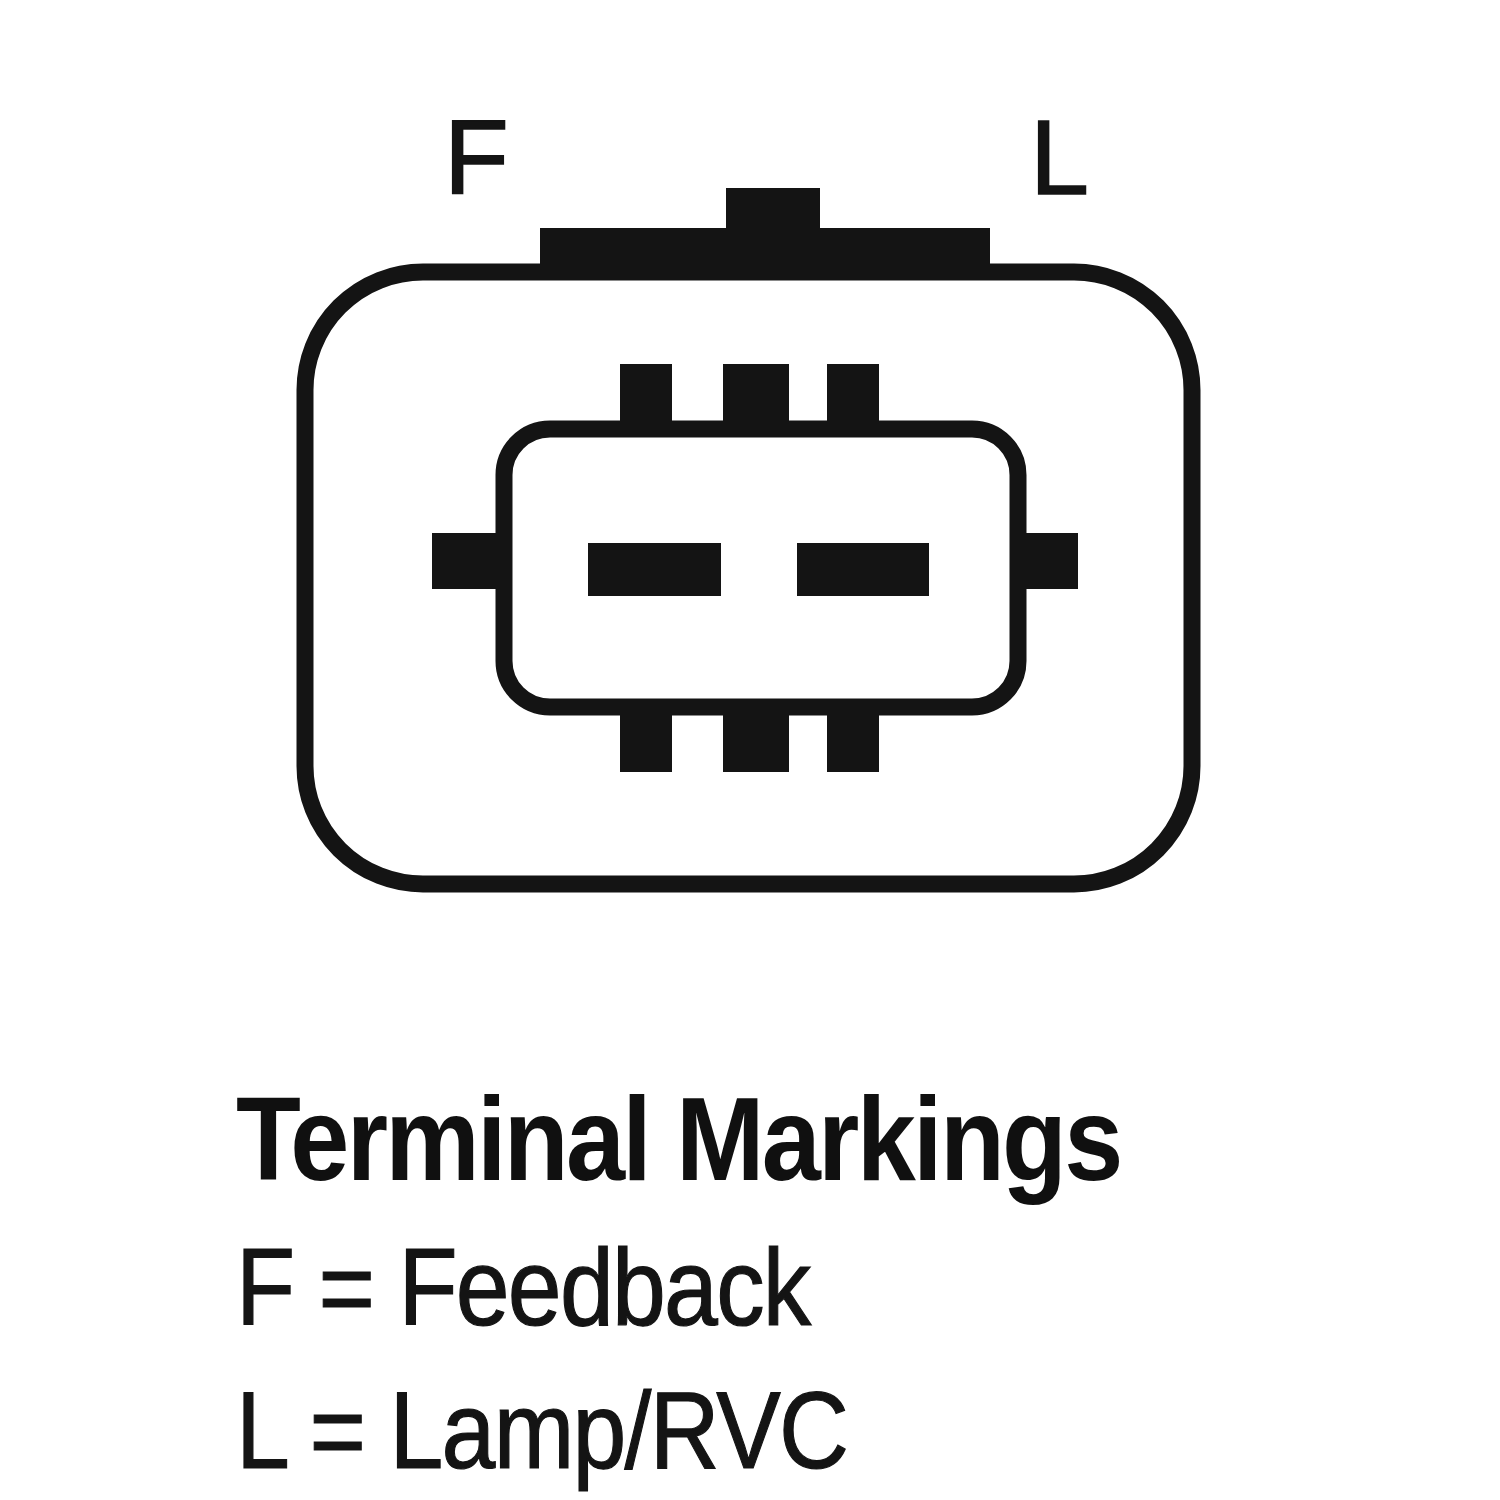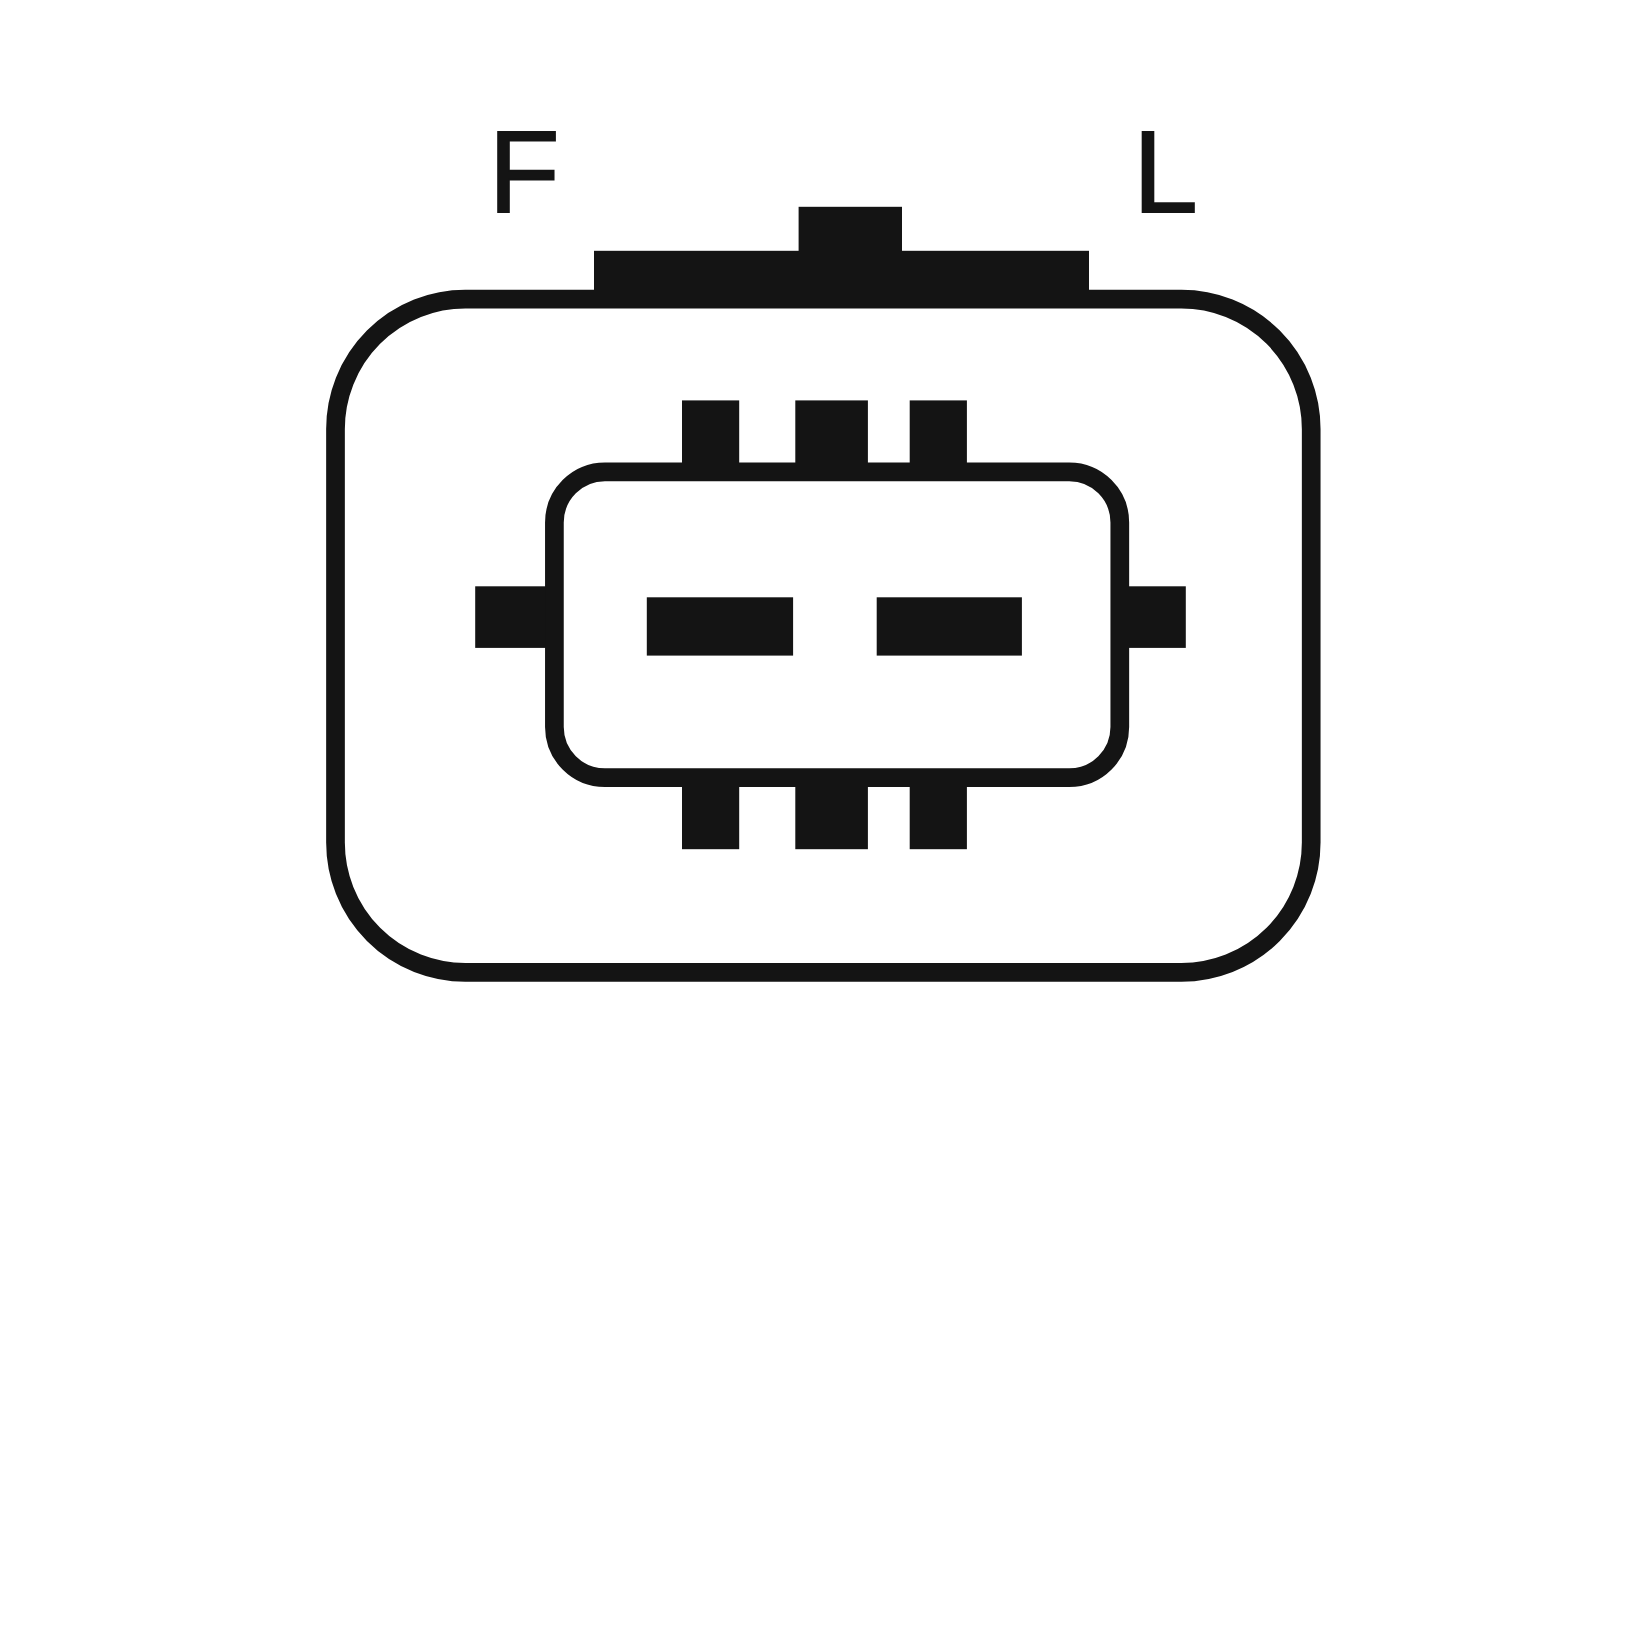--- a/index.html
+++ b/index.html
@@ -118,14 +118,19 @@
       <rect x="797" y="543" width="132" height="53" fill="#141414"></rect>
 
     </svg>
 
     <div class="pin-label" id="pin-label-f">F</div>
 
     <div class="pin-label" id="pin-label-l">L</div>
 
   </div>
 
+  <div id="caption-block">
+    <div class="caption-title">Terminal Markings</div>
+    <div class="caption-line">F = Feedback</div>
+    <div class="caption-line">L = Lamp/RVC</div>
+  </div>
 
 </div>
 
 </body></html>

